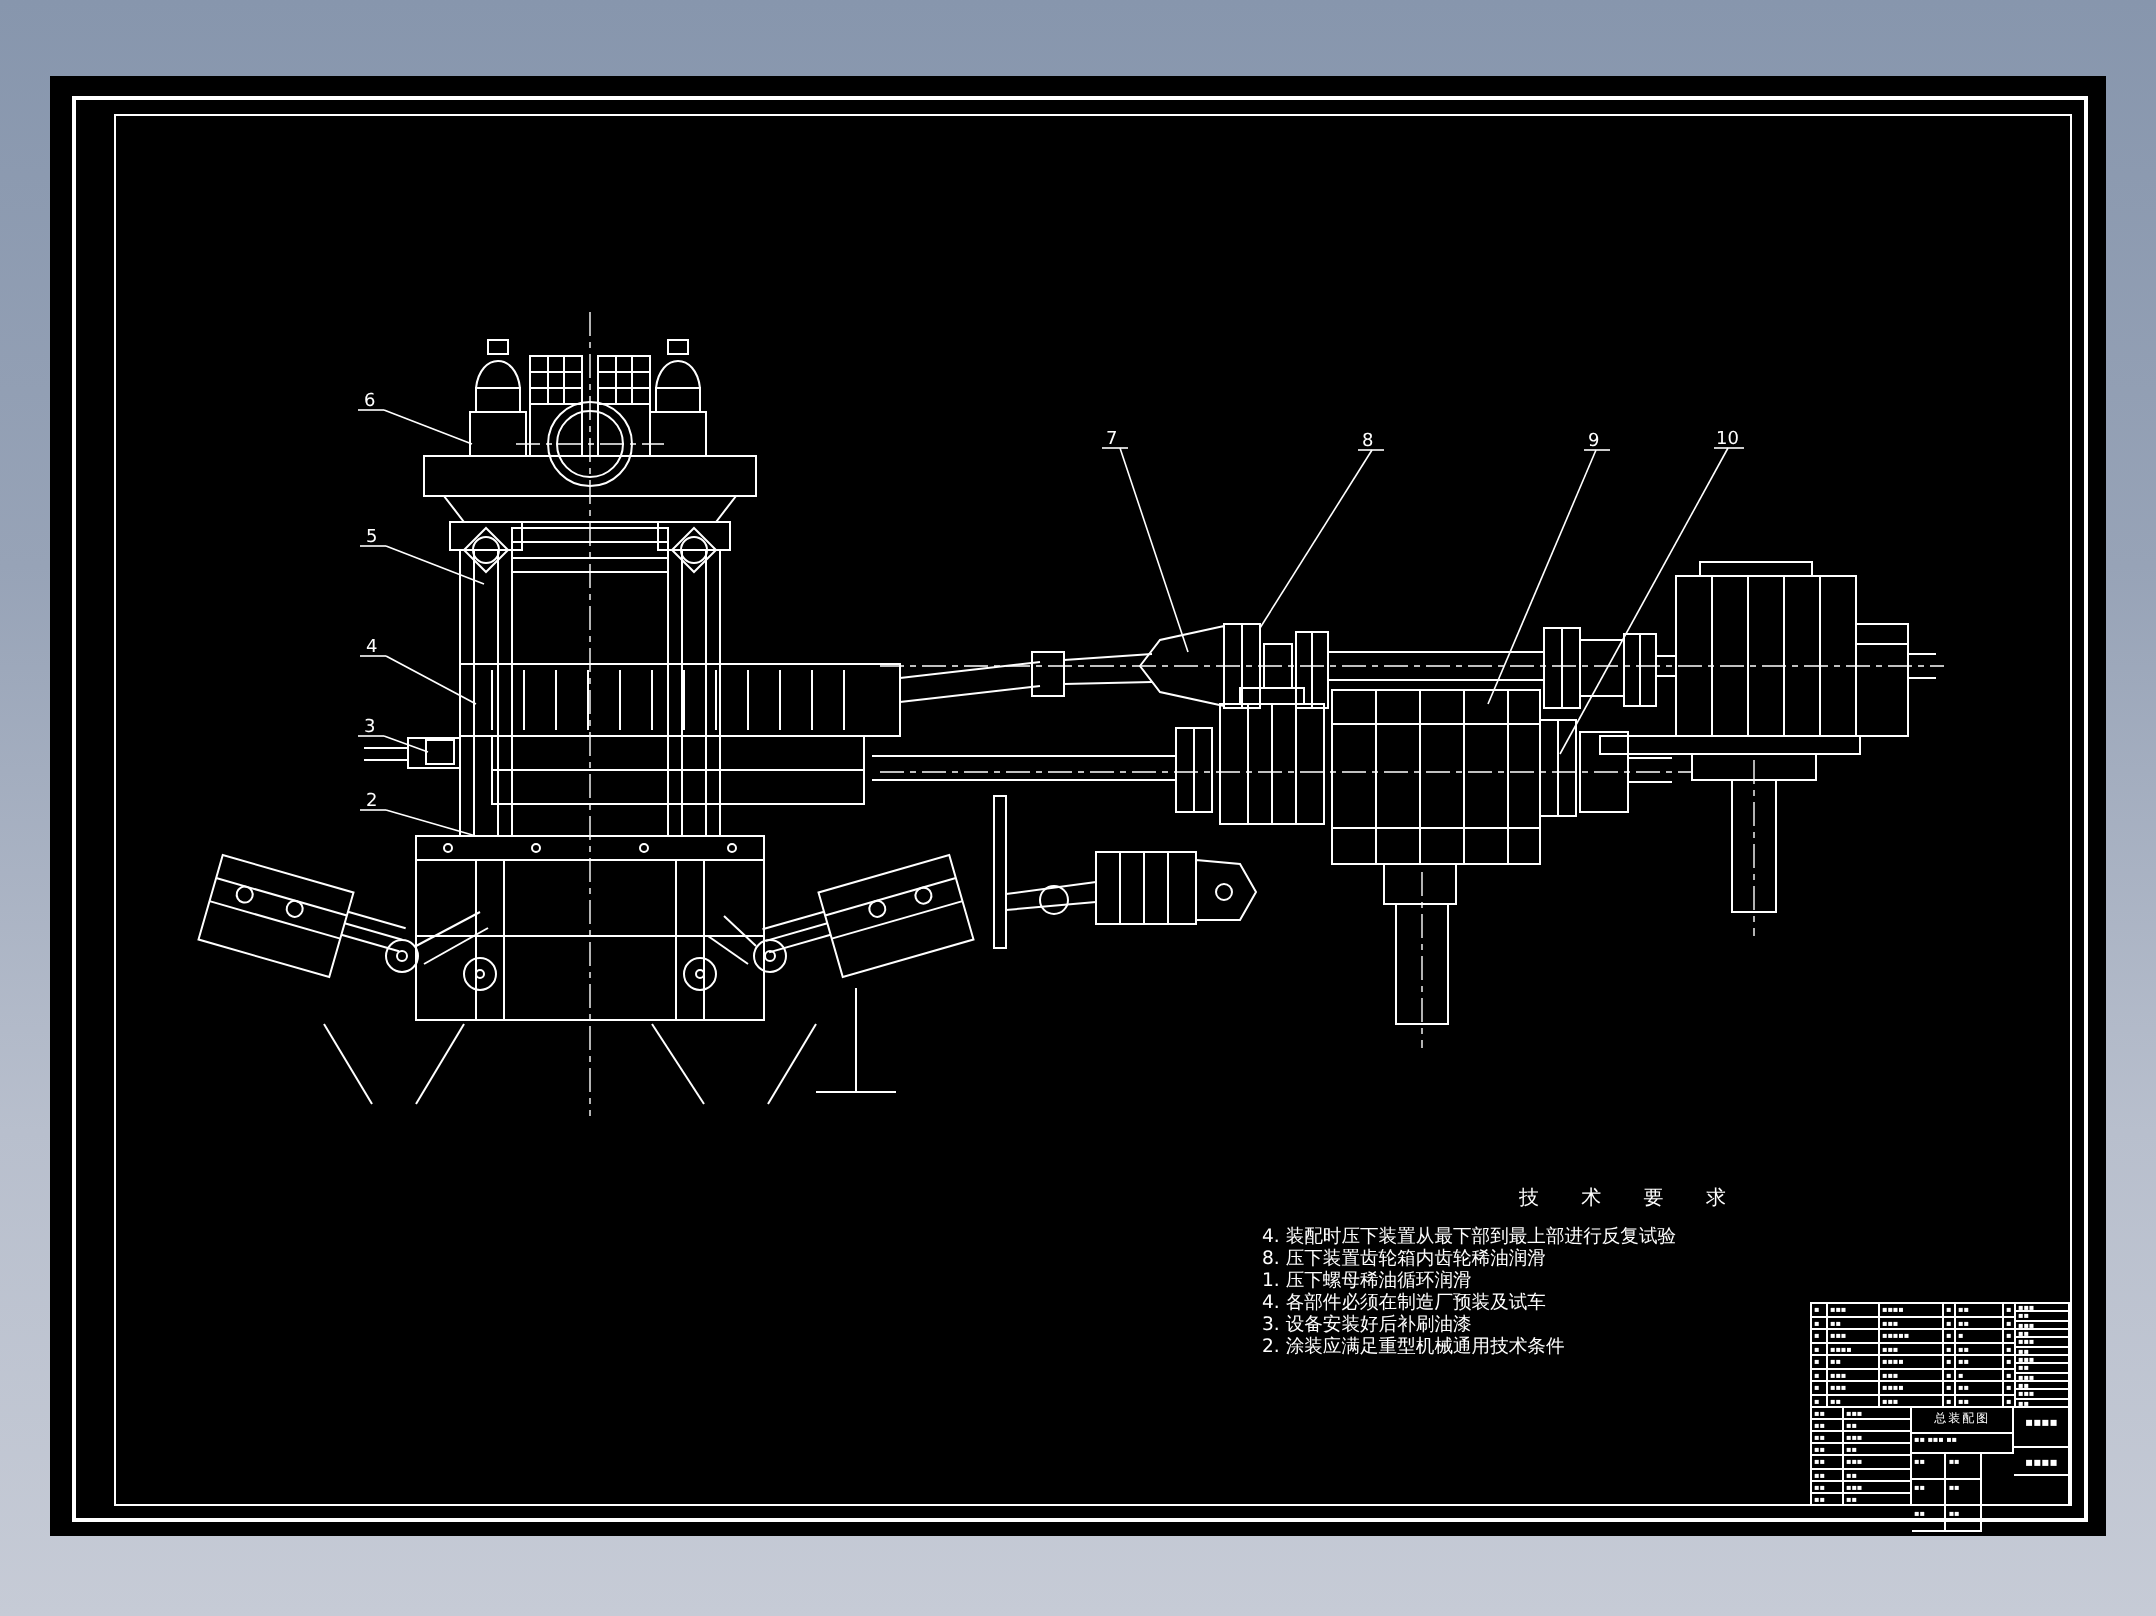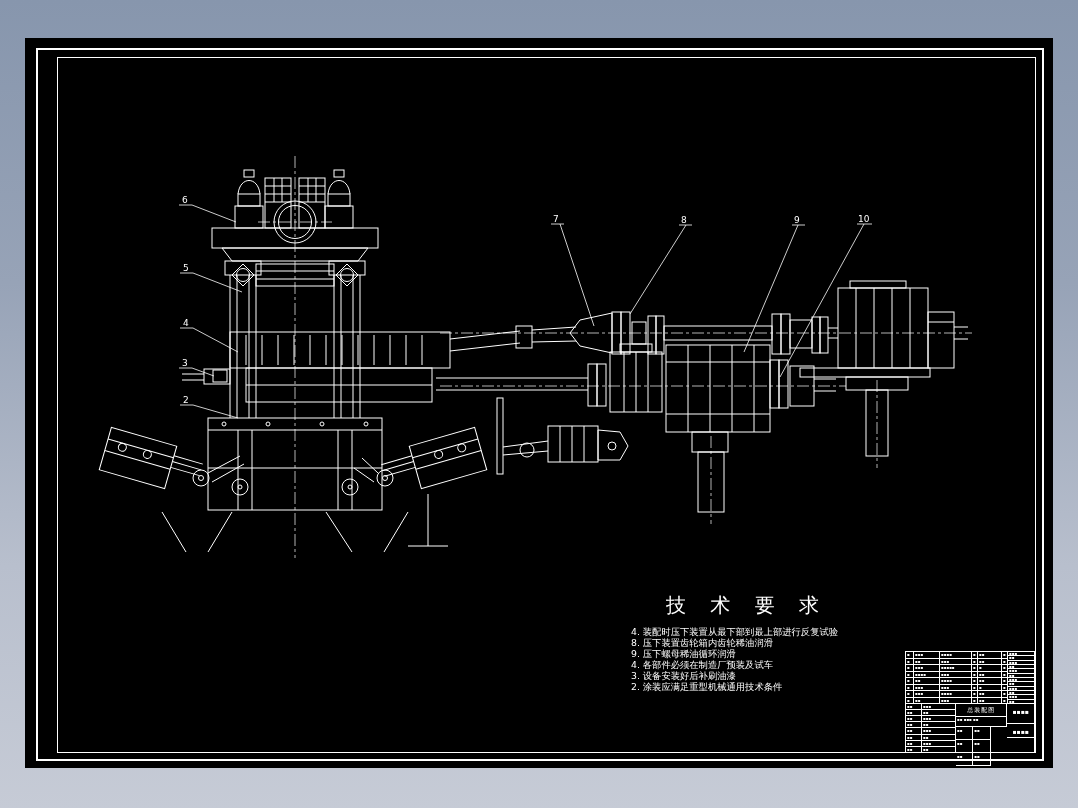--- a/index.html
+++ b/index.html
@@ -8,21 +8,21 @@
     background:linear-gradient(180deg,#8796ad 0%,#97a3b7 35%,#b8bfcd 70%,#c6cbd6 100%);
     font-family:"DejaVu Sans","Liberation Sans",sans-serif;
   }
   .canvas{position:absolute;left:25px;top:38px;width:1028px;height:730px;background:#000;}
   .b-outer{position:absolute;left:36px;top:48px;width:1004px;height:709px;border:2px solid #fff;}
   .b-inner{position:absolute;left:57px;top:57px;width:977px;height:694px;border:1px solid #fff;}
   svg.draw{position:absolute;left:0;top:0;pointer-events:none;}
   .cl{stroke-dasharray:12 3 3 3;stroke-width:.7;}
   
   .tech{position:absolute;left:622px;top:592px;width:250px;color:#fff;}
-  .tech-title{font-size:20px;letter-spacing:9px;text-align:center;white-space:nowrap;margin-bottom:8px;}
+  .tech-title{font-size:10px;letter-spacing:9px;text-align:right;white-space:nowrap;margin-bottom:8px;}
   .req{font-size:9.3px;line-height:10.9px;white-space:nowrap;padding-left:9px;}
   
   .tb{position:absolute;left:905px;top:651px;width:130px;height:101px;color:#fff;
       border-left:1px solid #fff;border-top:1px solid #fff;box-sizing:border-box;font-size:4px;line-height:1;}
   .tb *{box-sizing:border-box;}
   .tb .sec{display:flex;}
   .cell{border-right:1px solid #fff;border-bottom:1px solid #fff;overflow:hidden;white-space:nowrap;}
   .bom-row{display:flex;height:6.5px;}
   .bom-row .cell{padding-top:1px;padding-left:1px;}
   .strip-row{height:4.33px;border-right:1px solid #fff;border-bottom:1px solid #fff;padding-left:1px;overflow:hidden;}
@@ -300,21 +300,21 @@
       <text x="858" y="222">10</text>
     </g>
   </g>
 </svg>
 
 <div class="tech">
   <div class="tech-title">技 术 要 求</div>
   <div id="req-list">
       <div class="req">4. 装配时压下装置从最下部到最上部进行反复试验</div>
       <div class="req">8. 压下装置齿轮箱内齿轮稀油润滑</div>
-      <div class="req">9. 压下螺母稀油循环润滑</div>
+      <div class="req">1. 压下螺母稀油循环润滑</div>
       <div class="req">4. 各部件必须在制造厂预装及试车</div>
       <div class="req">3. 设备安装好后补刷油漆</div>
       <div class="req">2. 涂装应满足重型机械通用技术条件</div>
     </div>
 </div>
 
 <div class="tb">
   <div class="sec" style="height:52px;">
     <div id="bom-left" style="width:102px;">
         <div class="bom-row">

